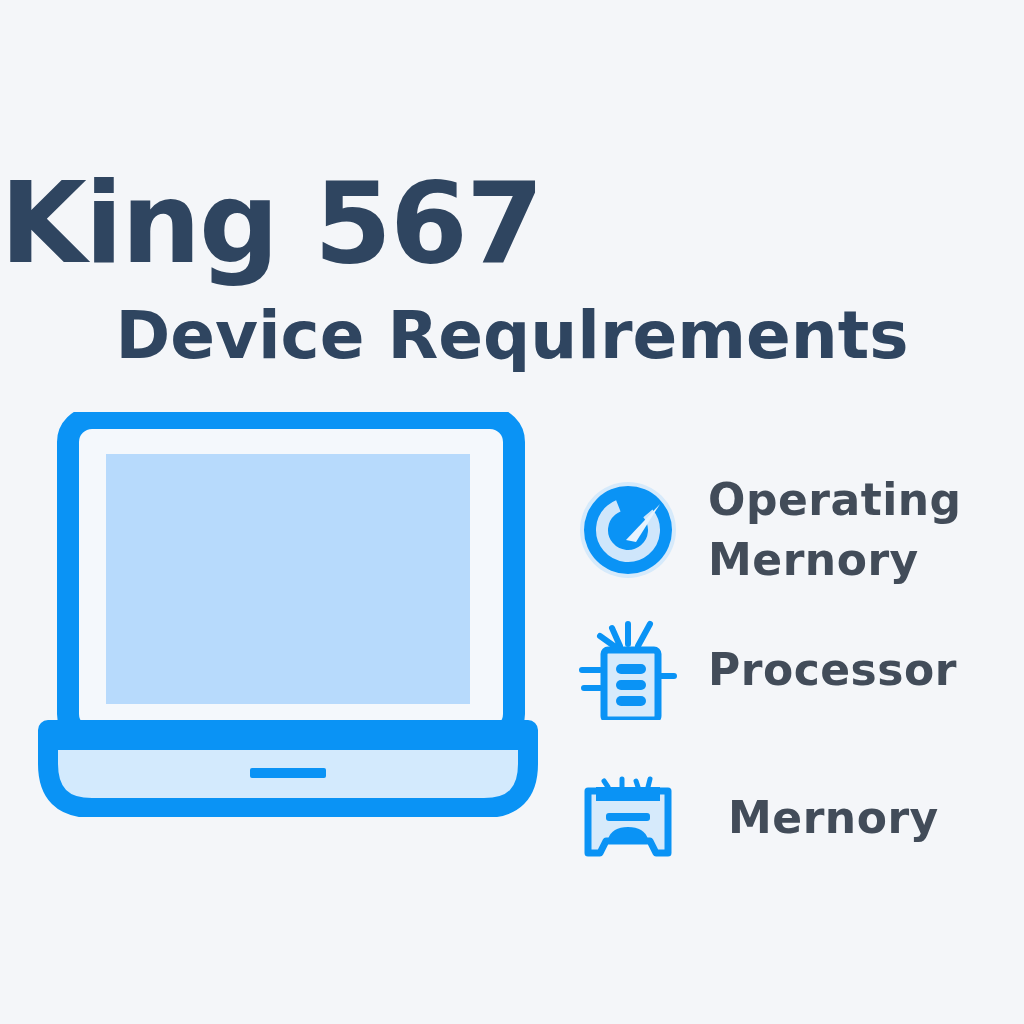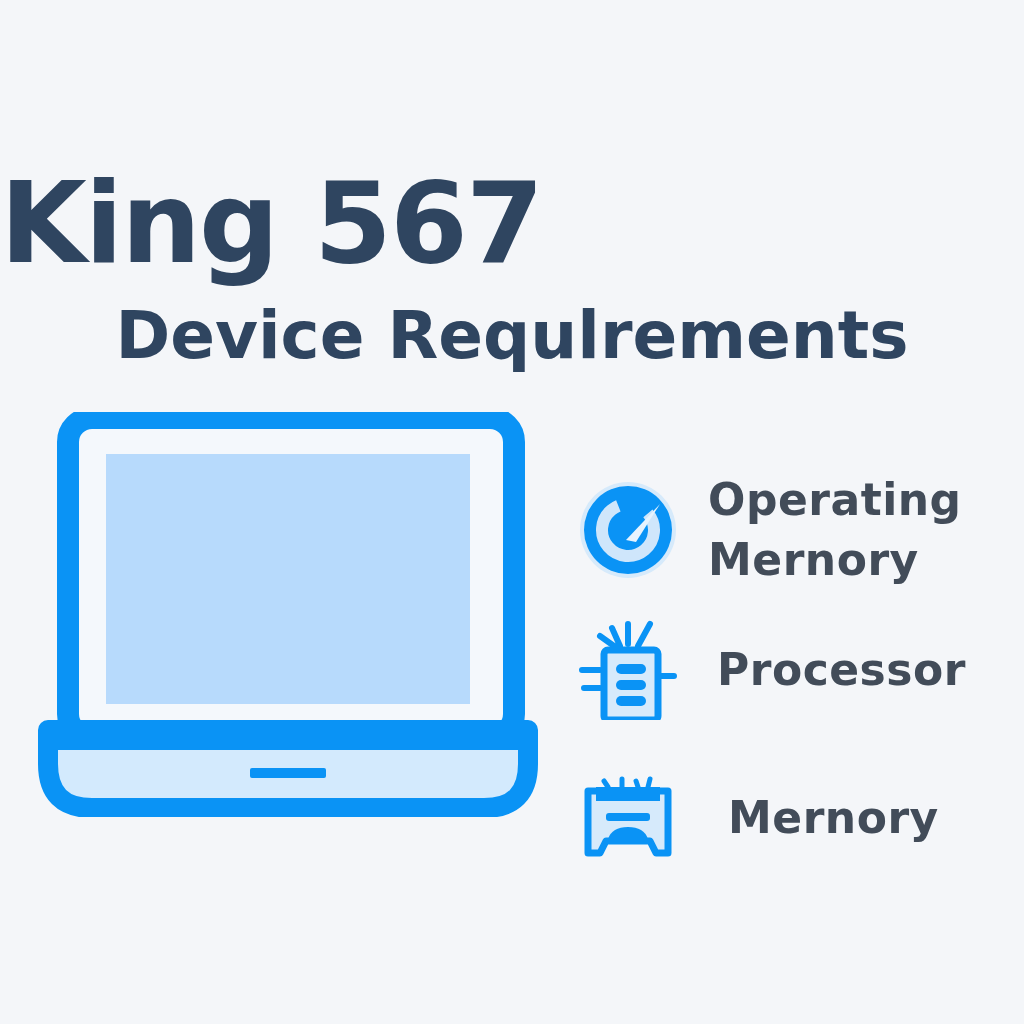--- a/index.html
+++ b/index.html
@@ -28,21 +28,21 @@
       letter-spacing: 0px;
     }
     .laptop { position: absolute; left: 38px; top: 412px; width: 500px; height: 405px; }
     .req-item { position: absolute; left: 578px; display: flex; align-items: center; }
     .req-icon { width: 100px; height: 100px; flex: 0 0 100px; }
     .req-label {
       font-size: 44px; font-weight: bold; color: #424c59;
       line-height: 60px; margin-left: 30px; letter-spacing: 0.5px;
     }
     .req-os { top: 470px; }
-    .req-cpu { top: 620px; gap: 9px; }
+    .req-cpu { top: 620px; }
     .req-mem { top: 768px; gap: 20px; }
   </style>
 </head>
 <body>
 
 <h1 class="title">King 567</h1>
 <h2 class="subtitle">Device Requlrements</h2>
 
 <div class="laptop">
   <svg width="500" height="405" viewBox="0 0 500 405">

